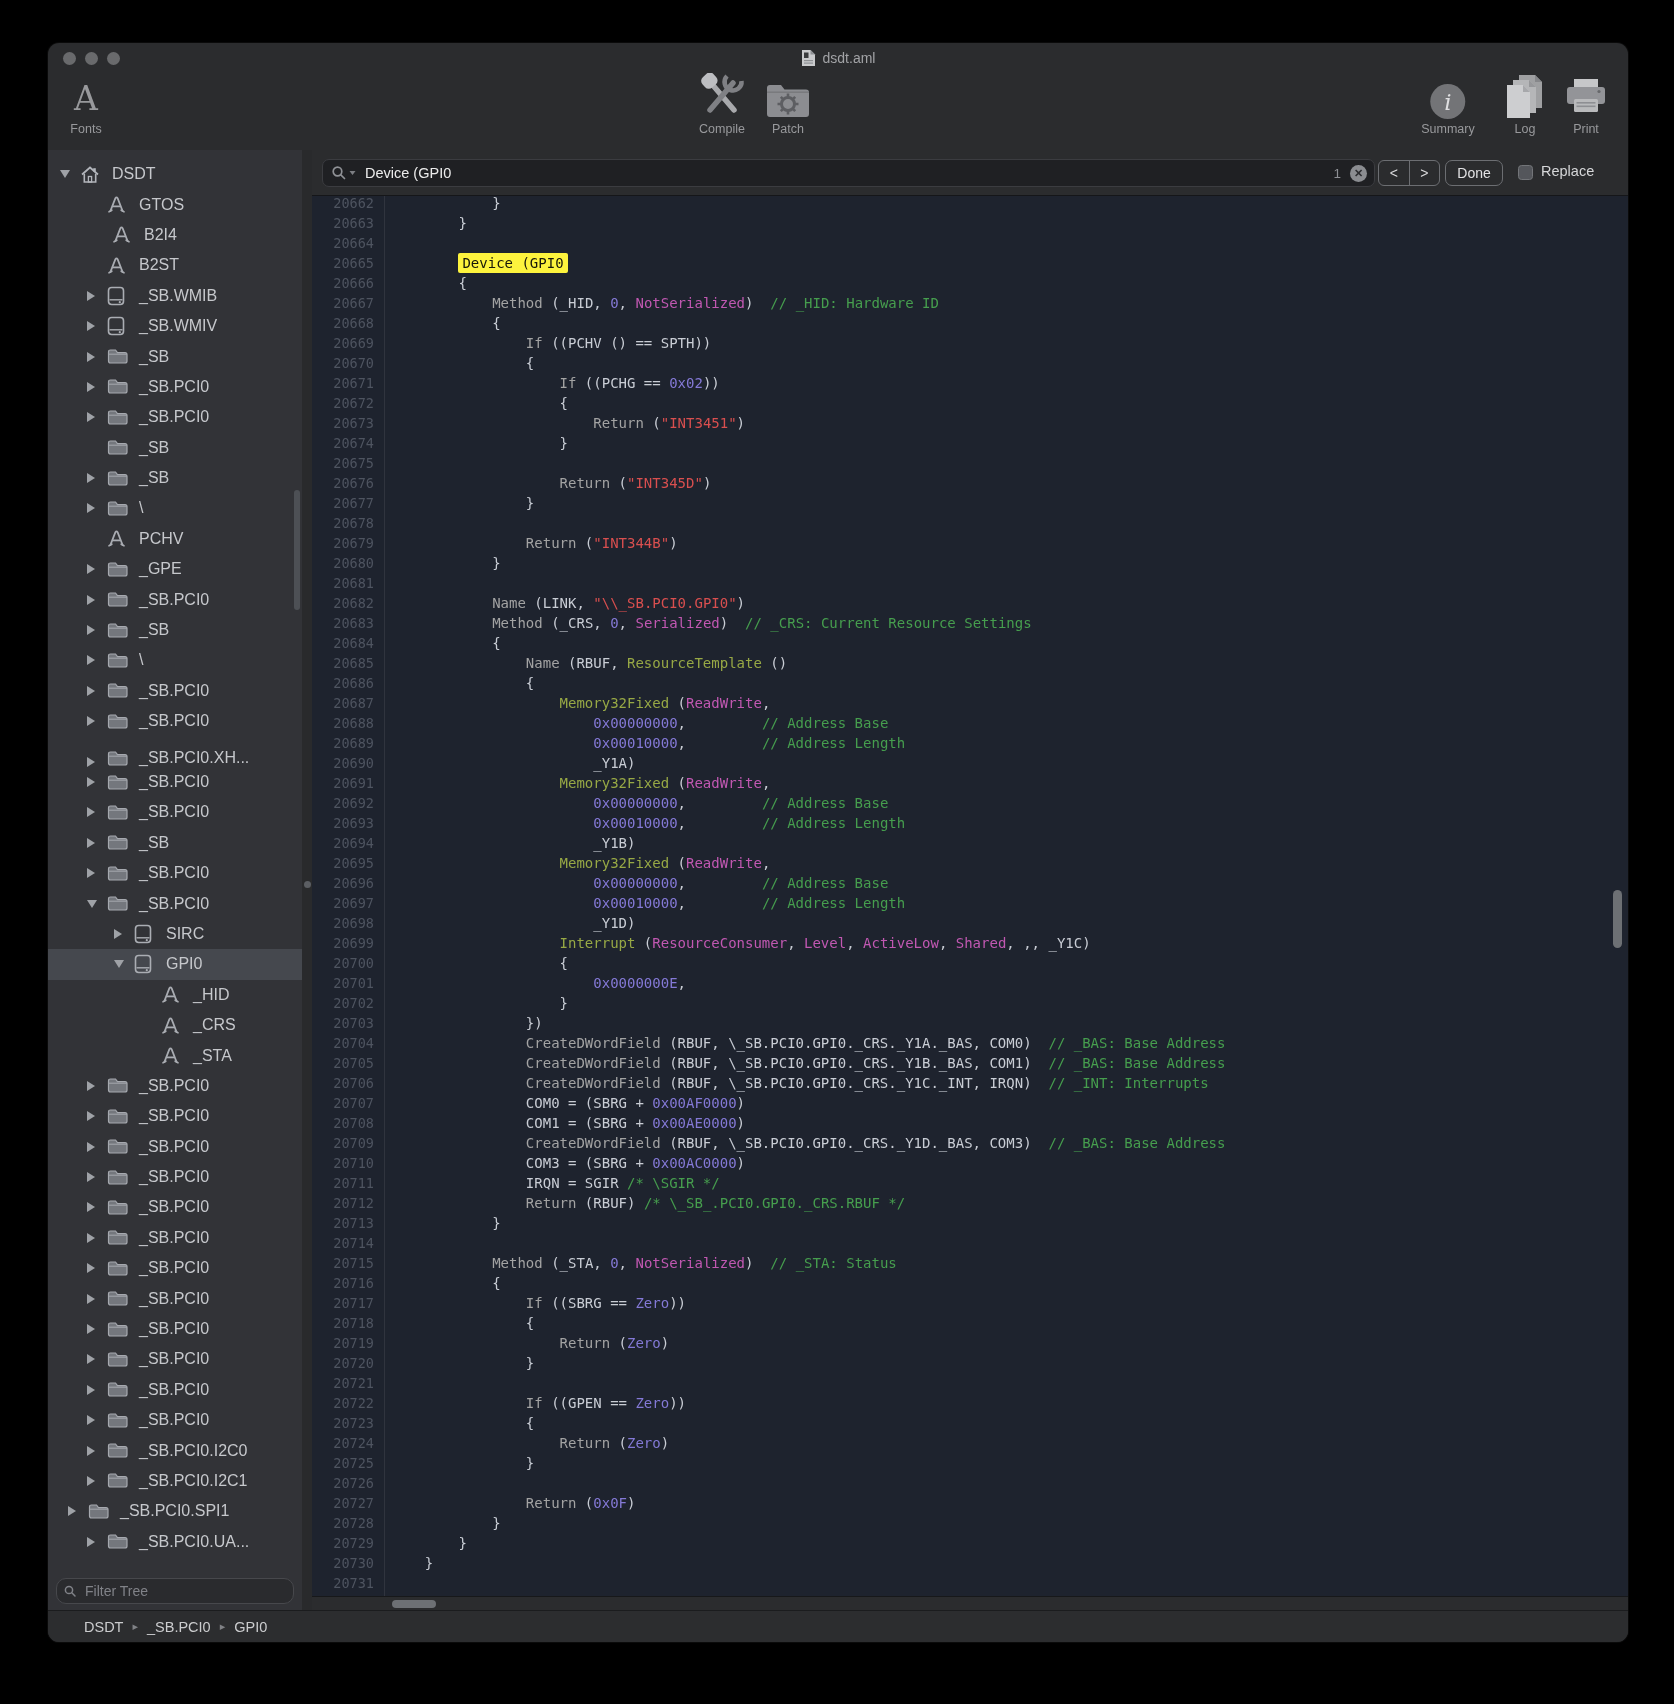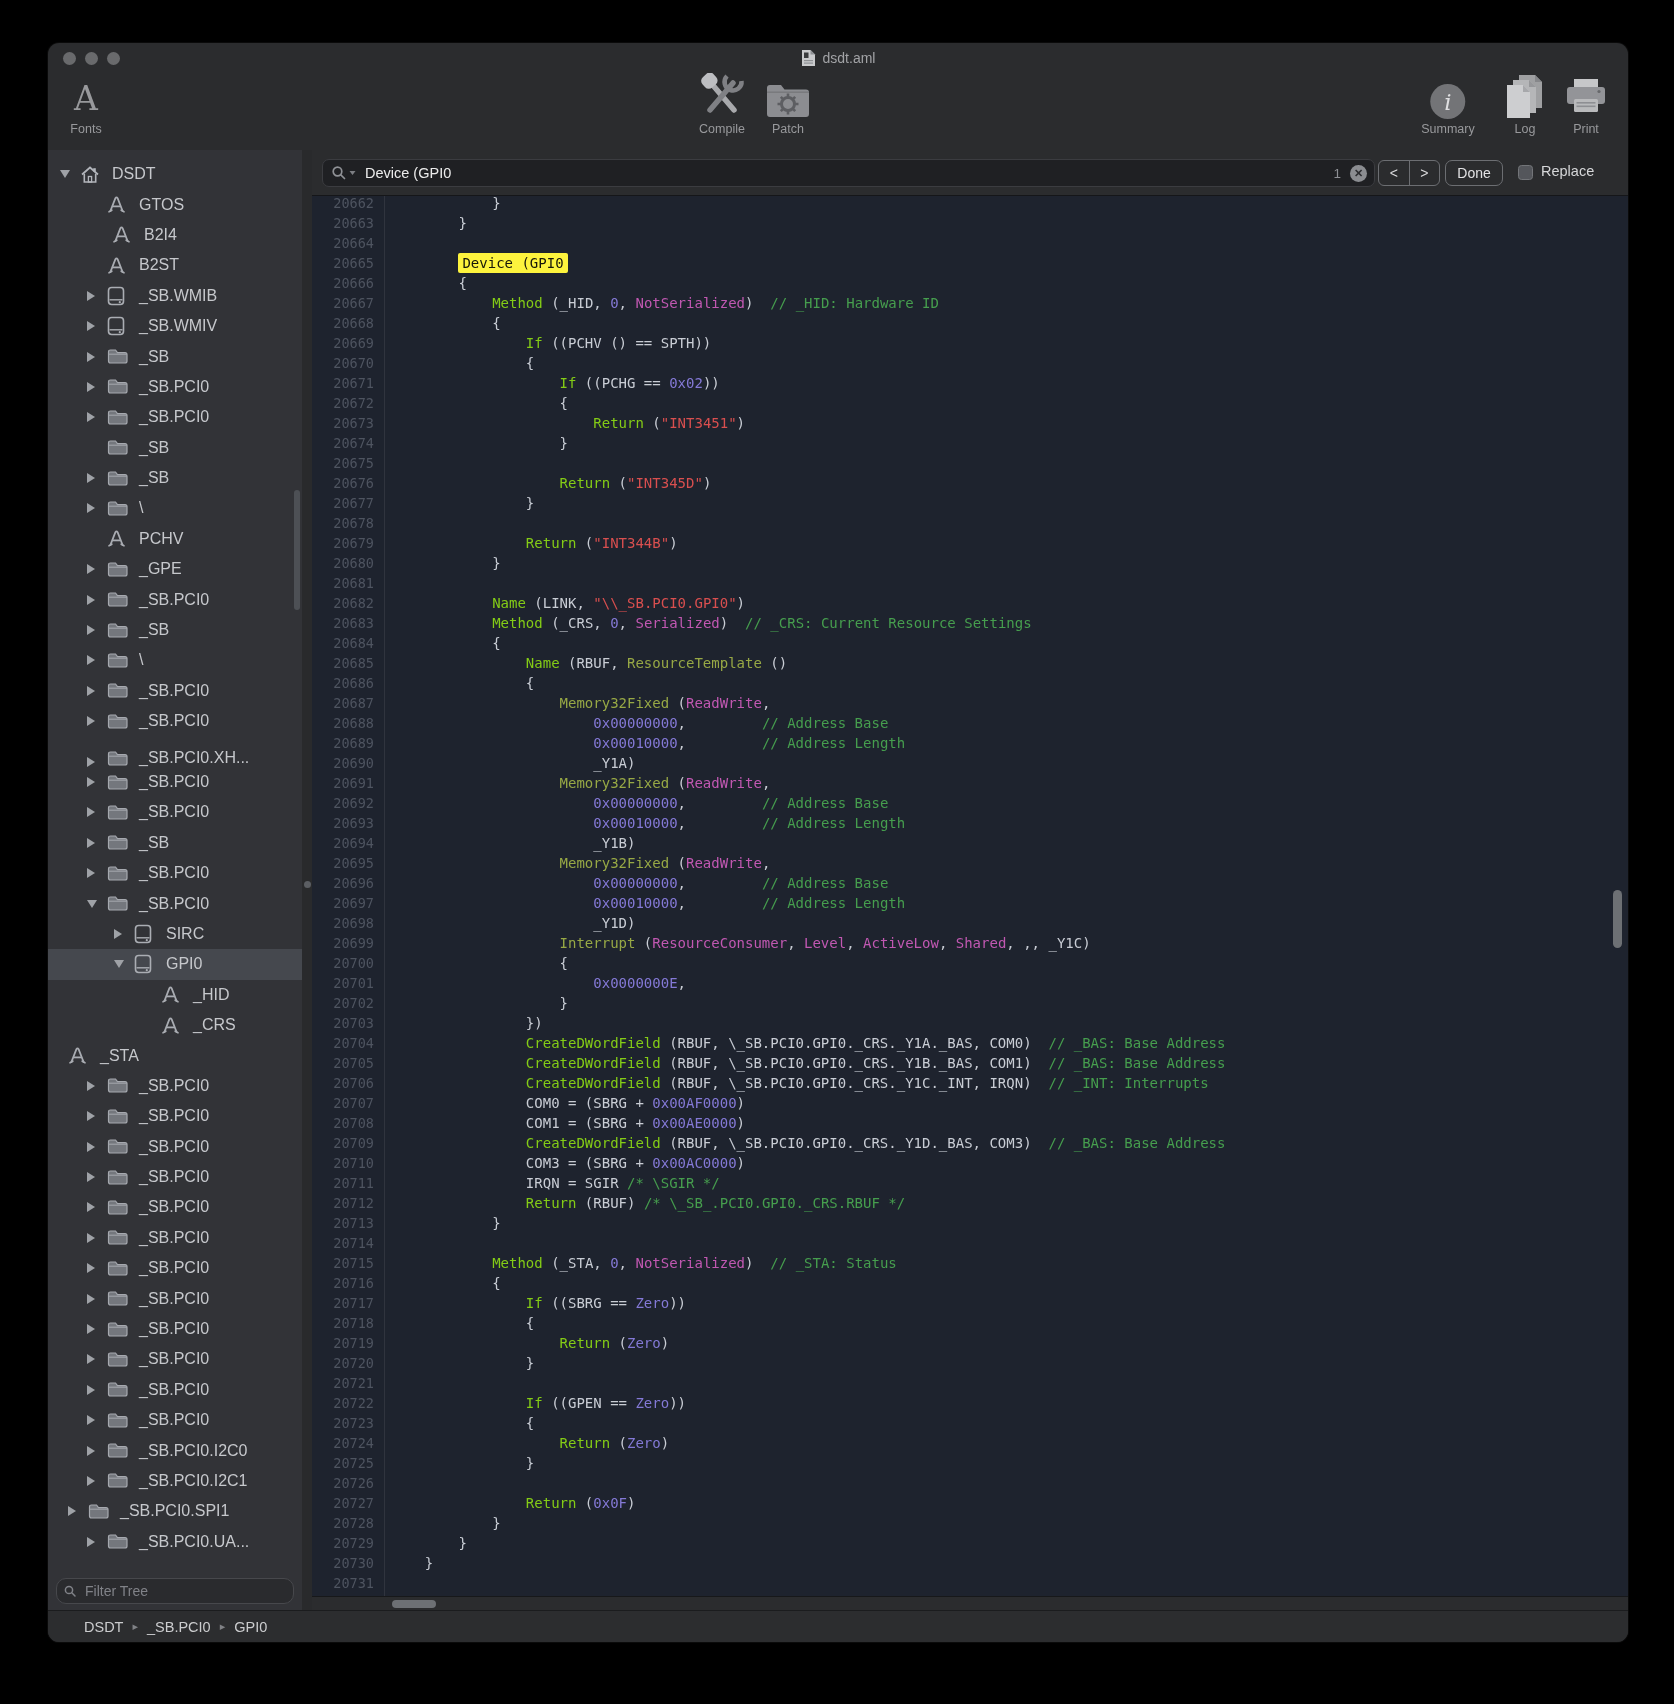--- a/index.html
+++ b/index.html
@@ -64,21 +64,21 @@
   .divider{position:absolute;left:254px;top:107px;width:10px;height:1460px;background:#292a2c;}
   .divider .dot{position:absolute;left:1.5px;top:731px;width:7px;height:7px;border-radius:50%;background:#5b5e63;}
   
   .codepane{position:absolute;left:264px;top:153px;width:1316px;height:1400px;background:#1e232e;overflow:hidden;}
   .gutterline{position:absolute;left:72px;top:0;bottom:0;width:1px;background:#30343e;}
   .lines{position:absolute;left:0;top:-3px;right:12px;}
   .cl{height:20px;display:flex;}
   .ln{flex:0 0 62px;width:62px;text-align:right;padding-right:10px;color:#4e5460;
     font:13.5px/20px "DejaVu Sans Mono",monospace;}
   .ct{font:14px/20px "DejaVu Sans Mono",monospace;white-space:pre;padding-left:7px;}
-  .tk-p{color:#c9cdd5}.tk-k{color:#84cc16}.tk-r{color:#97a845}.tk-o{color:#c158b2}
+  .tk-p{color:#c9cdd5}.tk-k{color:#a3a3a3}.tk-r{color:#97a845}.tk-o{color:#c158b2}
   .tk-n{color:#8479d6}.tk-s{color:#d94f4f}.tk-c{color:#469e4e}
   .tk-h{background:#fdf33d;color:#16160a;padding:2px 4px;border-radius:2px;}
   .vthumb{position:absolute;right:6px;top:694px;width:9px;height:58px;border-radius:5px;background:#6d7074;}
   
   .hstrip{position:absolute;left:264px;top:1553px;width:1316px;height:14px;background:#2b2c2e;
     border-top:1px solid #17181a;box-sizing:border-box;}
   .hthumb{position:absolute;left:80px;top:3px;width:44px;height:8px;border-radius:4px;background:#6d7074;}
   .crumbbar{position:absolute;left:0;top:1567px;width:100%;height:32px;background:#2c2d2f;
     border-top:1px solid #1b1c1e;box-sizing:border-box;display:flex;align-items:center;padding-left:36px;}
   .crumb{color:#cbccce;font-size:14.5px;}
@@ -551,21 +551,21 @@
           <span class="nico">
             <svg width="19" height="19" viewBox="0 0 19 19">
               <path d="M3.4 16 L8.4 3.2 Q9.5 1.6 10.6 3.2 L15.6 16" fill="none" stroke="#a9acb2" stroke-width="1.8" stroke-linecap="round"></path>
               <line x1="5.3" y1="11.4" x2="13.7" y2="11.4" stroke="#a9acb2" stroke-width="1.8"></line>
               <line x1="2" y1="16.8" x2="4.9" y2="15.2" stroke="#a9acb2" stroke-width="1.6" stroke-linecap="round"></line>
               <line x1="17" y1="16.8" x2="14.1" y2="15.2" stroke="#a9acb2" stroke-width="1.6" stroke-linecap="round"></line>
             </svg>
           </span>
           <span class="nlab">_CRS</span>
         </div>
-        <div class="tree-row" style="">
+        <div class="tree-row" style="padding-left: 93px;">
           <span class="disc none"></span>
           <span class="nico">
             <svg width="19" height="19" viewBox="0 0 19 19">
               <path d="M3.4 16 L8.4 3.2 Q9.5 1.6 10.6 3.2 L15.6 16" fill="none" stroke="#a9acb2" stroke-width="1.8" stroke-linecap="round"></path>
               <line x1="5.3" y1="11.4" x2="13.7" y2="11.4" stroke="#a9acb2" stroke-width="1.8"></line>
               <line x1="2" y1="16.8" x2="4.9" y2="15.2" stroke="#a9acb2" stroke-width="1.6" stroke-linecap="round"></line>
               <line x1="17" y1="16.8" x2="14.1" y2="15.2" stroke="#a9acb2" stroke-width="1.6" stroke-linecap="round"></line>
             </svg>
           </span>
           <span class="nlab">_STA</span>

